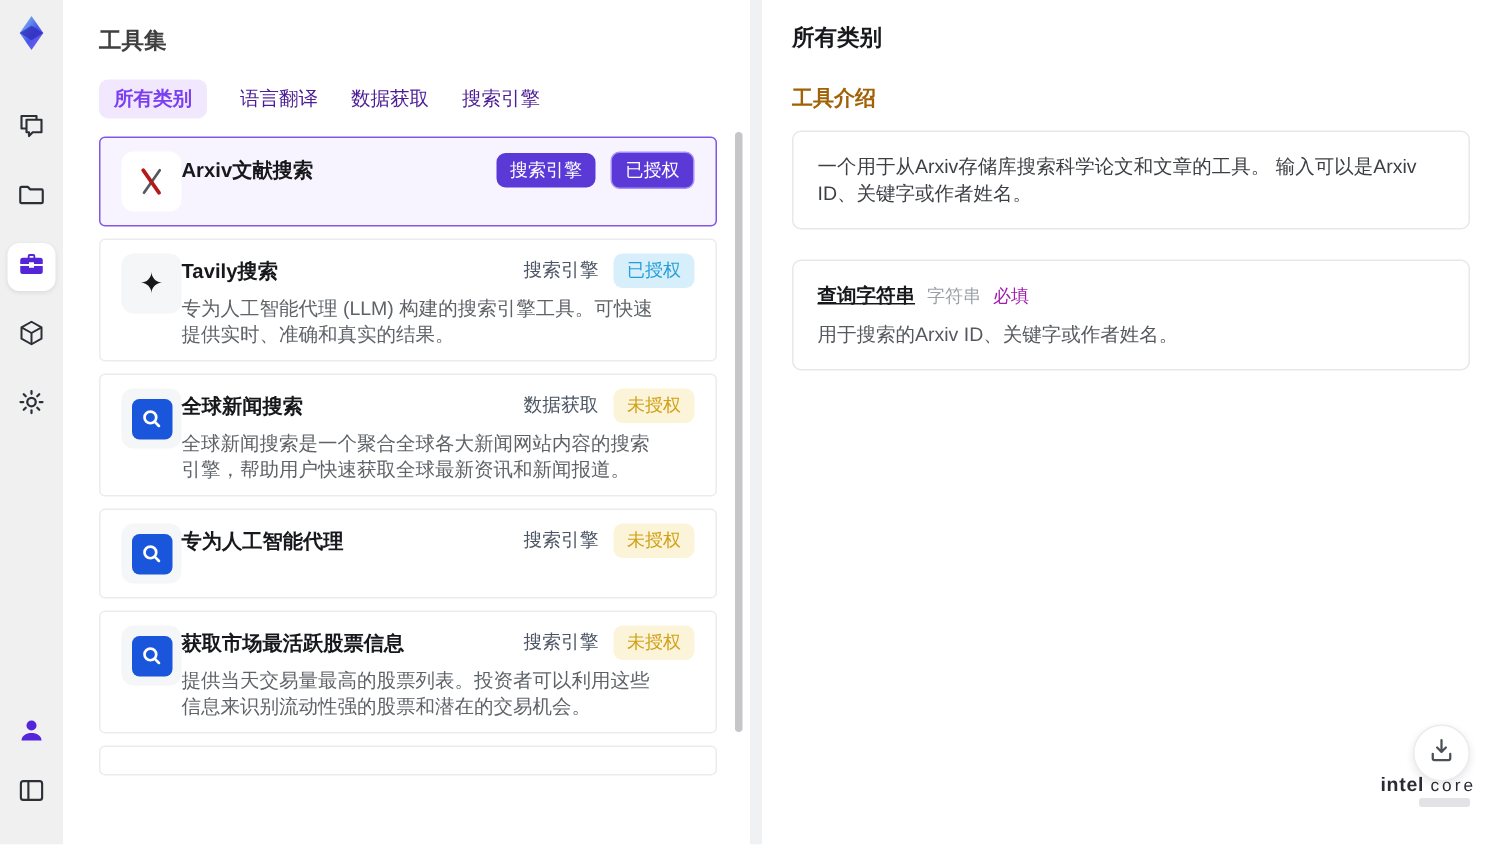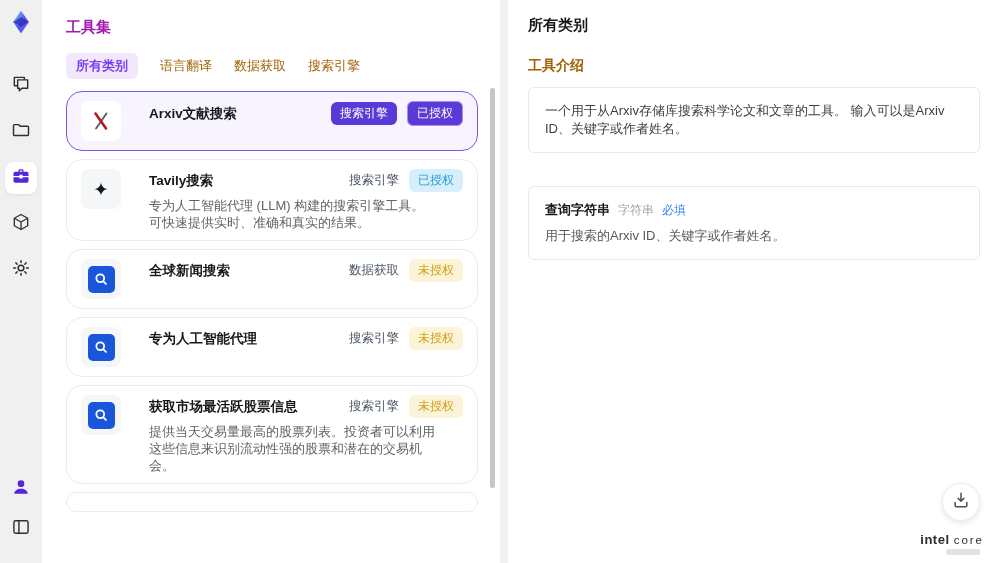--- a/index.html
+++ b/index.html
@@ -13,29 +13,29 @@
   .rail .logo { width:28px; height:28px; margin-bottom:34px; }
   .rail-btn { width:32px; height:32px; border-radius:8px; display:flex;
     align-items:center; justify-content:center; margin-bottom:14px; cursor:pointer; }
   .rail-btn.active { background:#fff; box-shadow:0 1px 3px rgba(0,0,0,.08); }
   .rail-spacer { flex:1; }
   .rail-bottom .rail-btn { margin-bottom:8px; }
 
   
   .list-panel { width:458px; background:#fff; padding:18px 14px 0 24px;
     position:relative; flex-shrink:0; }
-  .list-title { font-size:15px; font-weight:bold; color:#a21caf; margin-bottom:16px; }
+  .list-title { font-size:15px; font-weight:bold; color:#404040; margin-bottom:16px; }
   .tabs { display:flex; align-items:center; gap:22px; margin-bottom:12px; }
-  .tab { font-size:13px; color:#a16207; cursor:pointer; padding:4px 0; white-space:nowrap; }
+  .tab { font-size:13px; color:#4c1d95; cursor:pointer; padding:4px 0; white-space:nowrap; }
   .tab.active { background:#f1e8fd; color:#7b3ff2; font-weight:bold;
     padding:4px 10px; border-radius:6px; }
 
   .cards { display:flex; flex-direction:column; gap:8px; padding-right:8px; }
-  .card { display:flex; gap:28px; background:#fff; border:1px solid #ececf0;
-    border-radius:16px; padding:9px 14px; cursor:pointer; align-items:flex-start; }
+  .card { display:flex; gap:0; background:#fff; border:1px solid #ececf0;
+    border-radius:4px; padding:9px 14px; cursor:pointer; align-items:flex-start; }
   .card.selected { background:#f8f4ff; border:1.5px solid #8257e6; }
   .tool-icon { width:40px; height:40px; border-radius:8px; background:#f5f6f8;
     display:flex; align-items:center; justify-content:center; flex-shrink:0; }
   .card.selected .tool-icon { background:#fff; }
   .tool-icon .blue-sq { width:27px; height:27px; background:#1a56db; border-radius:5px;
     display:flex; align-items:center; justify-content:center; }
   .star-glyph { font-size:19px; color:#17181c; line-height:1; }
   .card-body { flex:1; min-width:0; }
   .card-head { display:flex; align-items:center; }
   .tool-name { font-size:13.5px; font-weight:bold; color:#17181c; }
@@ -54,32 +54,32 @@
   .scroll-thumb { position:absolute; top:8px; width:5px; height:400px;
     background:#c6c6c9; border-radius:3px; }
 
   .divider { width:8px; background:#f0f1f2; flex-shrink:0; }
 
   
   .detail-panel { flex:1; background:#fff; padding:16px 20px 0; position:relative; }
   .detail-title { font-size:15px; font-weight:bold; color:#17181c; margin-bottom:22px; }
   .section-h { font-size:14px; font-weight:bold; color:#a16207; margin-bottom:12px; }
   .info-box { border:1px solid #e7e8ea; border-radius:6px; padding:14px 16px;
-    font-size:13px; color:#3c3f44; margin-bottom:33px; }
+    font-size:13px; color:#3c3f44; margin-bottom:20px; }
   .param-row { display:flex; align-items:baseline; gap:8px; }
-  .param-name { font-size:13px; font-weight:bold; color:#17181c; }
+  .param-name { font-size:13px; font-weight:bold; color:#17181c;text-decoration:underline; }
   .param-type { font-size:12px; color:#9aa0a6; }
-  .param-req { font-size:12px; color:#3b82f6; }
+  .param-req { font-size:12px; color:#a21caf; }
   .param-desc { font-size:13px; color:#55585e; margin-top:8px; }
 
   .download-fab { position:absolute; right:20px; bottom:42px; width:38px; height:38px;
     border-radius:50%; background:#fff; border:1px solid #ececf0;
     box-shadow:0 2px 6px rgba(0,0,0,.10); display:flex; align-items:center;
     justify-content:center; cursor:pointer; }
-  .intel-brand { position:absolute; right:16px; bottom:8px; text-align:center; }
+  .intel-brand { position:absolute; right:16px; bottom:25px; text-align:center; }
   .intel-line { font-size:13px; color:#2b2b33; letter-spacing:.5px; }
   .intel-line .intel { font-weight:bold; text-transform:lowercase; }
   .intel-line .core { font-size:11.5px; letter-spacing:2px; }
   .intel-sub { margin-top:2px; margin-left:26px; height:6px; width:34px;
     background:#e3e3e5; border-radius:2px; }
 </style>
 </head>
 <body>
 
 <div class="app">
@@ -219,20 +219,21 @@
         </div>
         <div class="card-body">
           <div class="card-head">
             <span class="tool-name">全球新闻搜索</span>
             <span class="head-spacer"></span>
             <span class="head-right">
               <span class="cat-text">数据获取</span>
               <span class="pill badge-yellow">未授权</span>
             </span>
           </div>
+          <div class="tool-desc">全球新闻搜索是一个聚合全球各大新闻网站内容的搜索引擎，帮助用户快速获取全球最新资讯和新闻报道。</div>
         </div>
       </div>
 
       <div class="card">
         <div class="tool-icon">
           <span class="blue-sq">
             <svg viewBox="0 0 24 24" width="18" height="18" fill="none" stroke="#fff" stroke-width="2.4" stroke-linecap="round">
               <circle cx="11" cy="11" r="5.2"></circle>
                 <path d="M15.2 15.2L18.6 18.6"></path>
             </svg>

